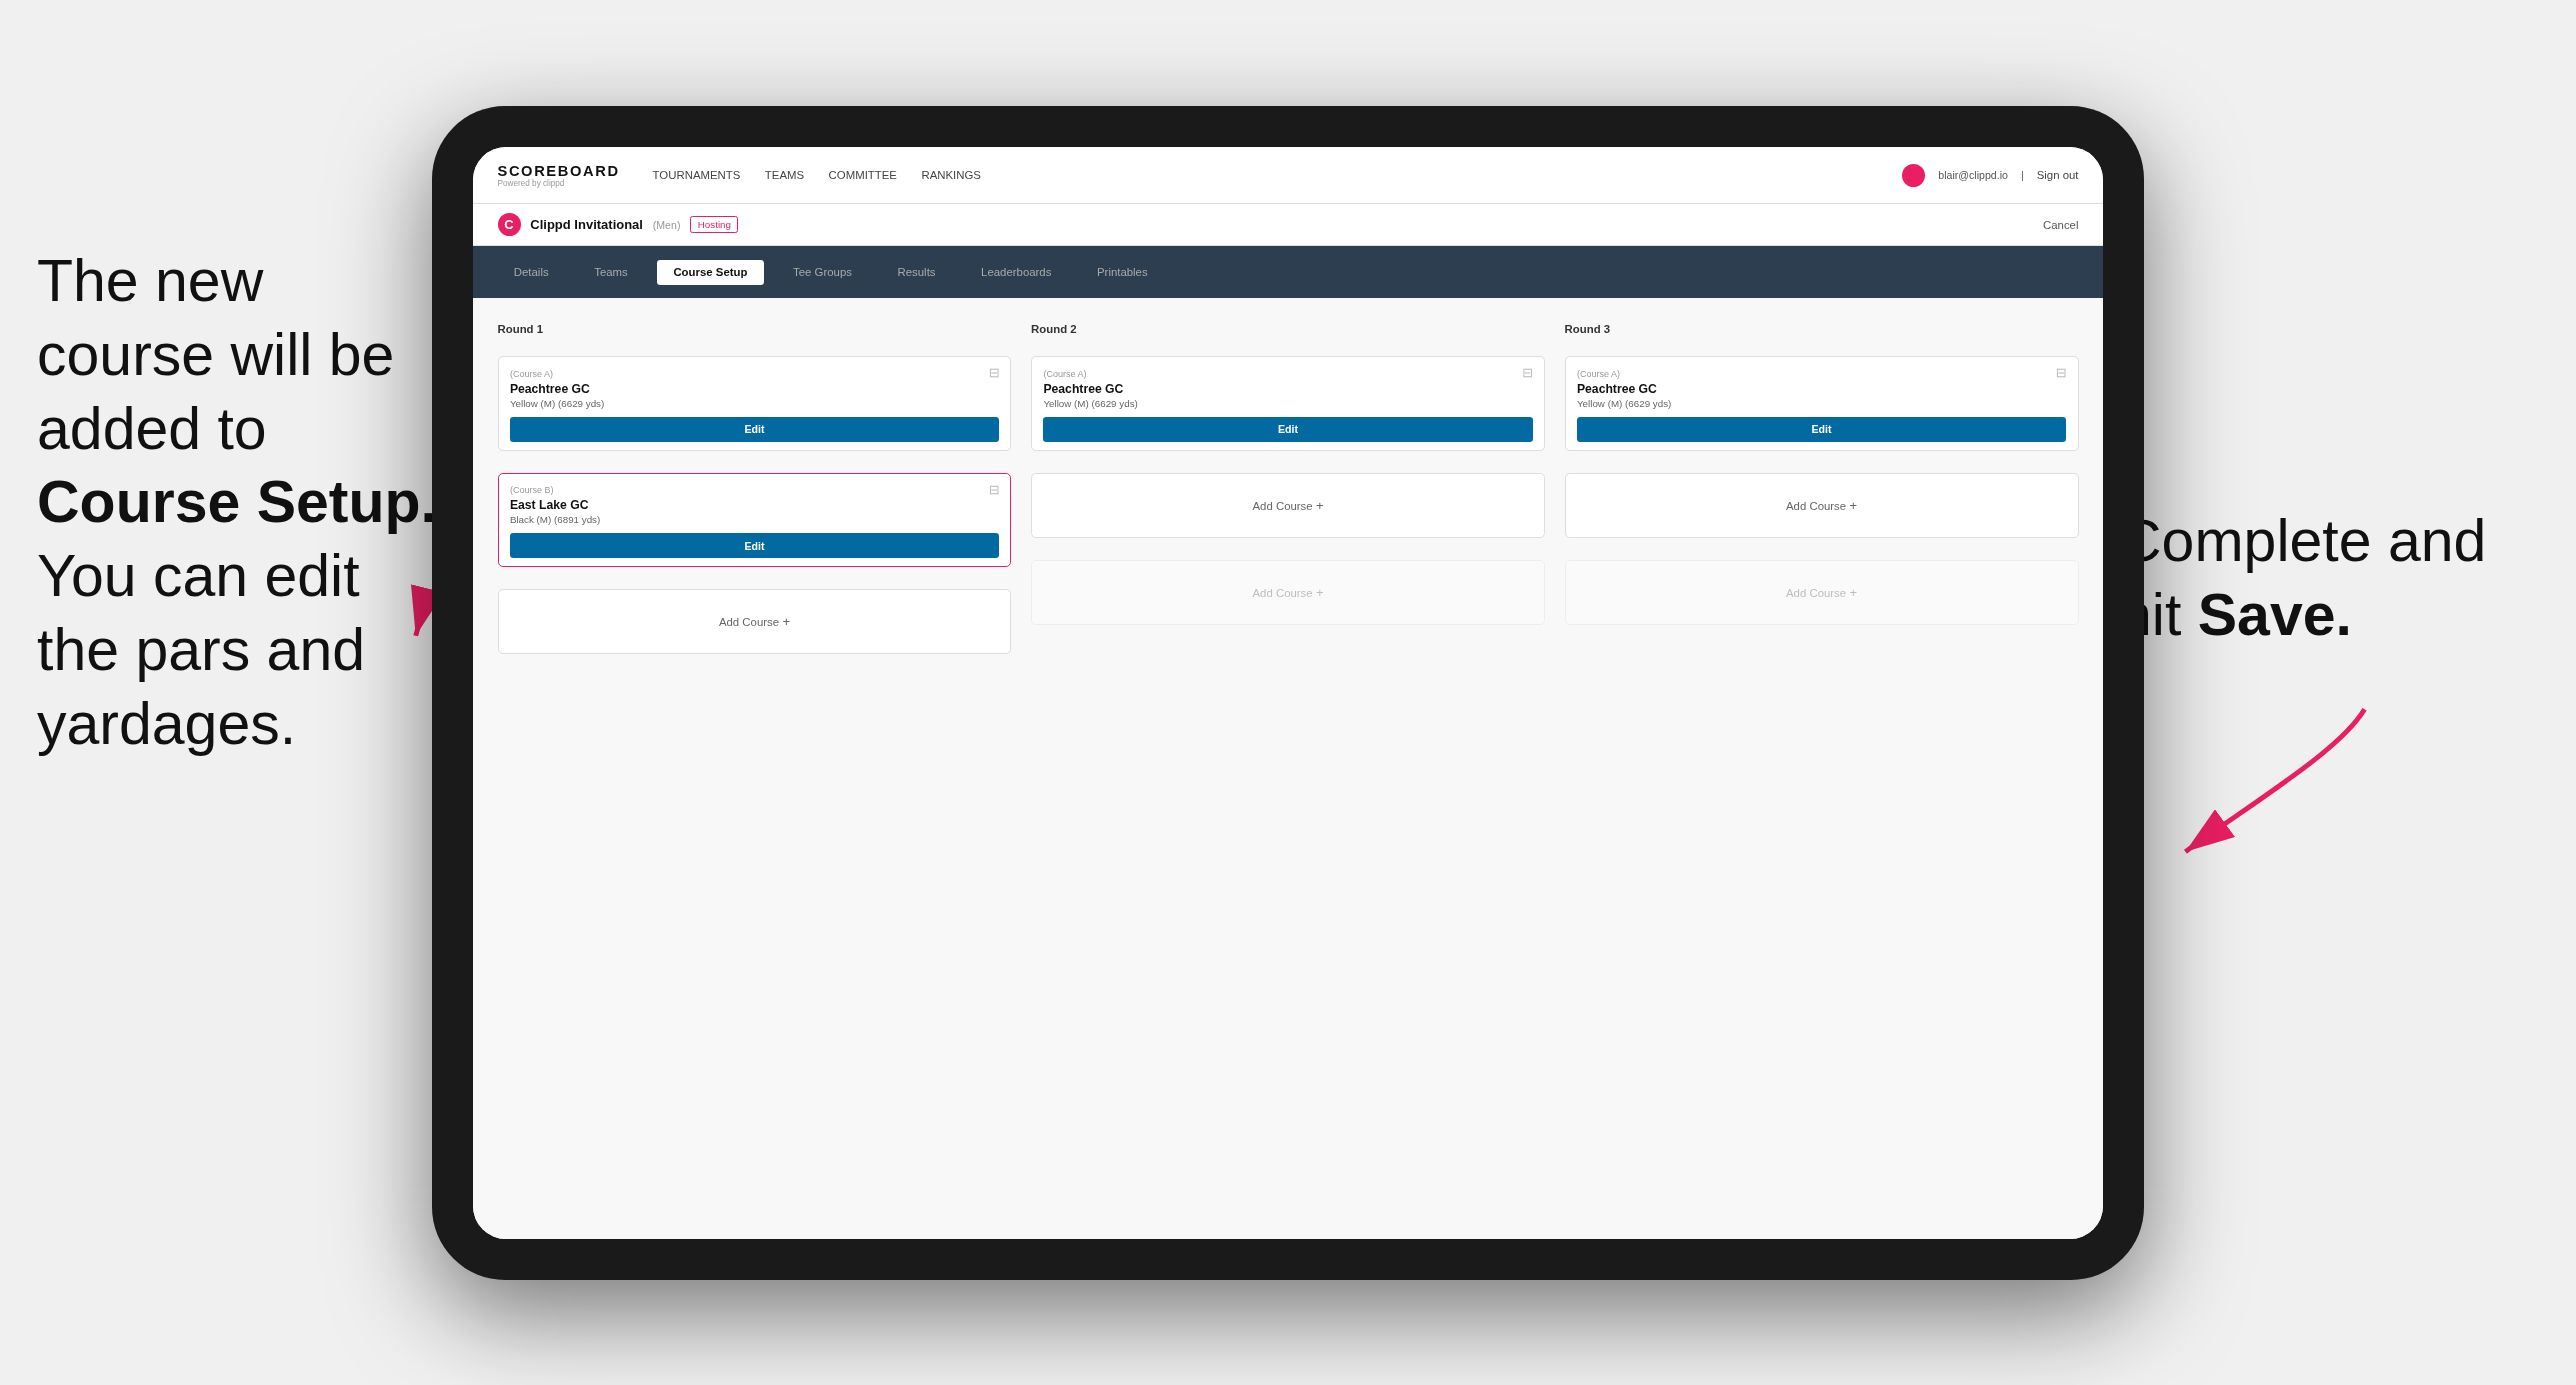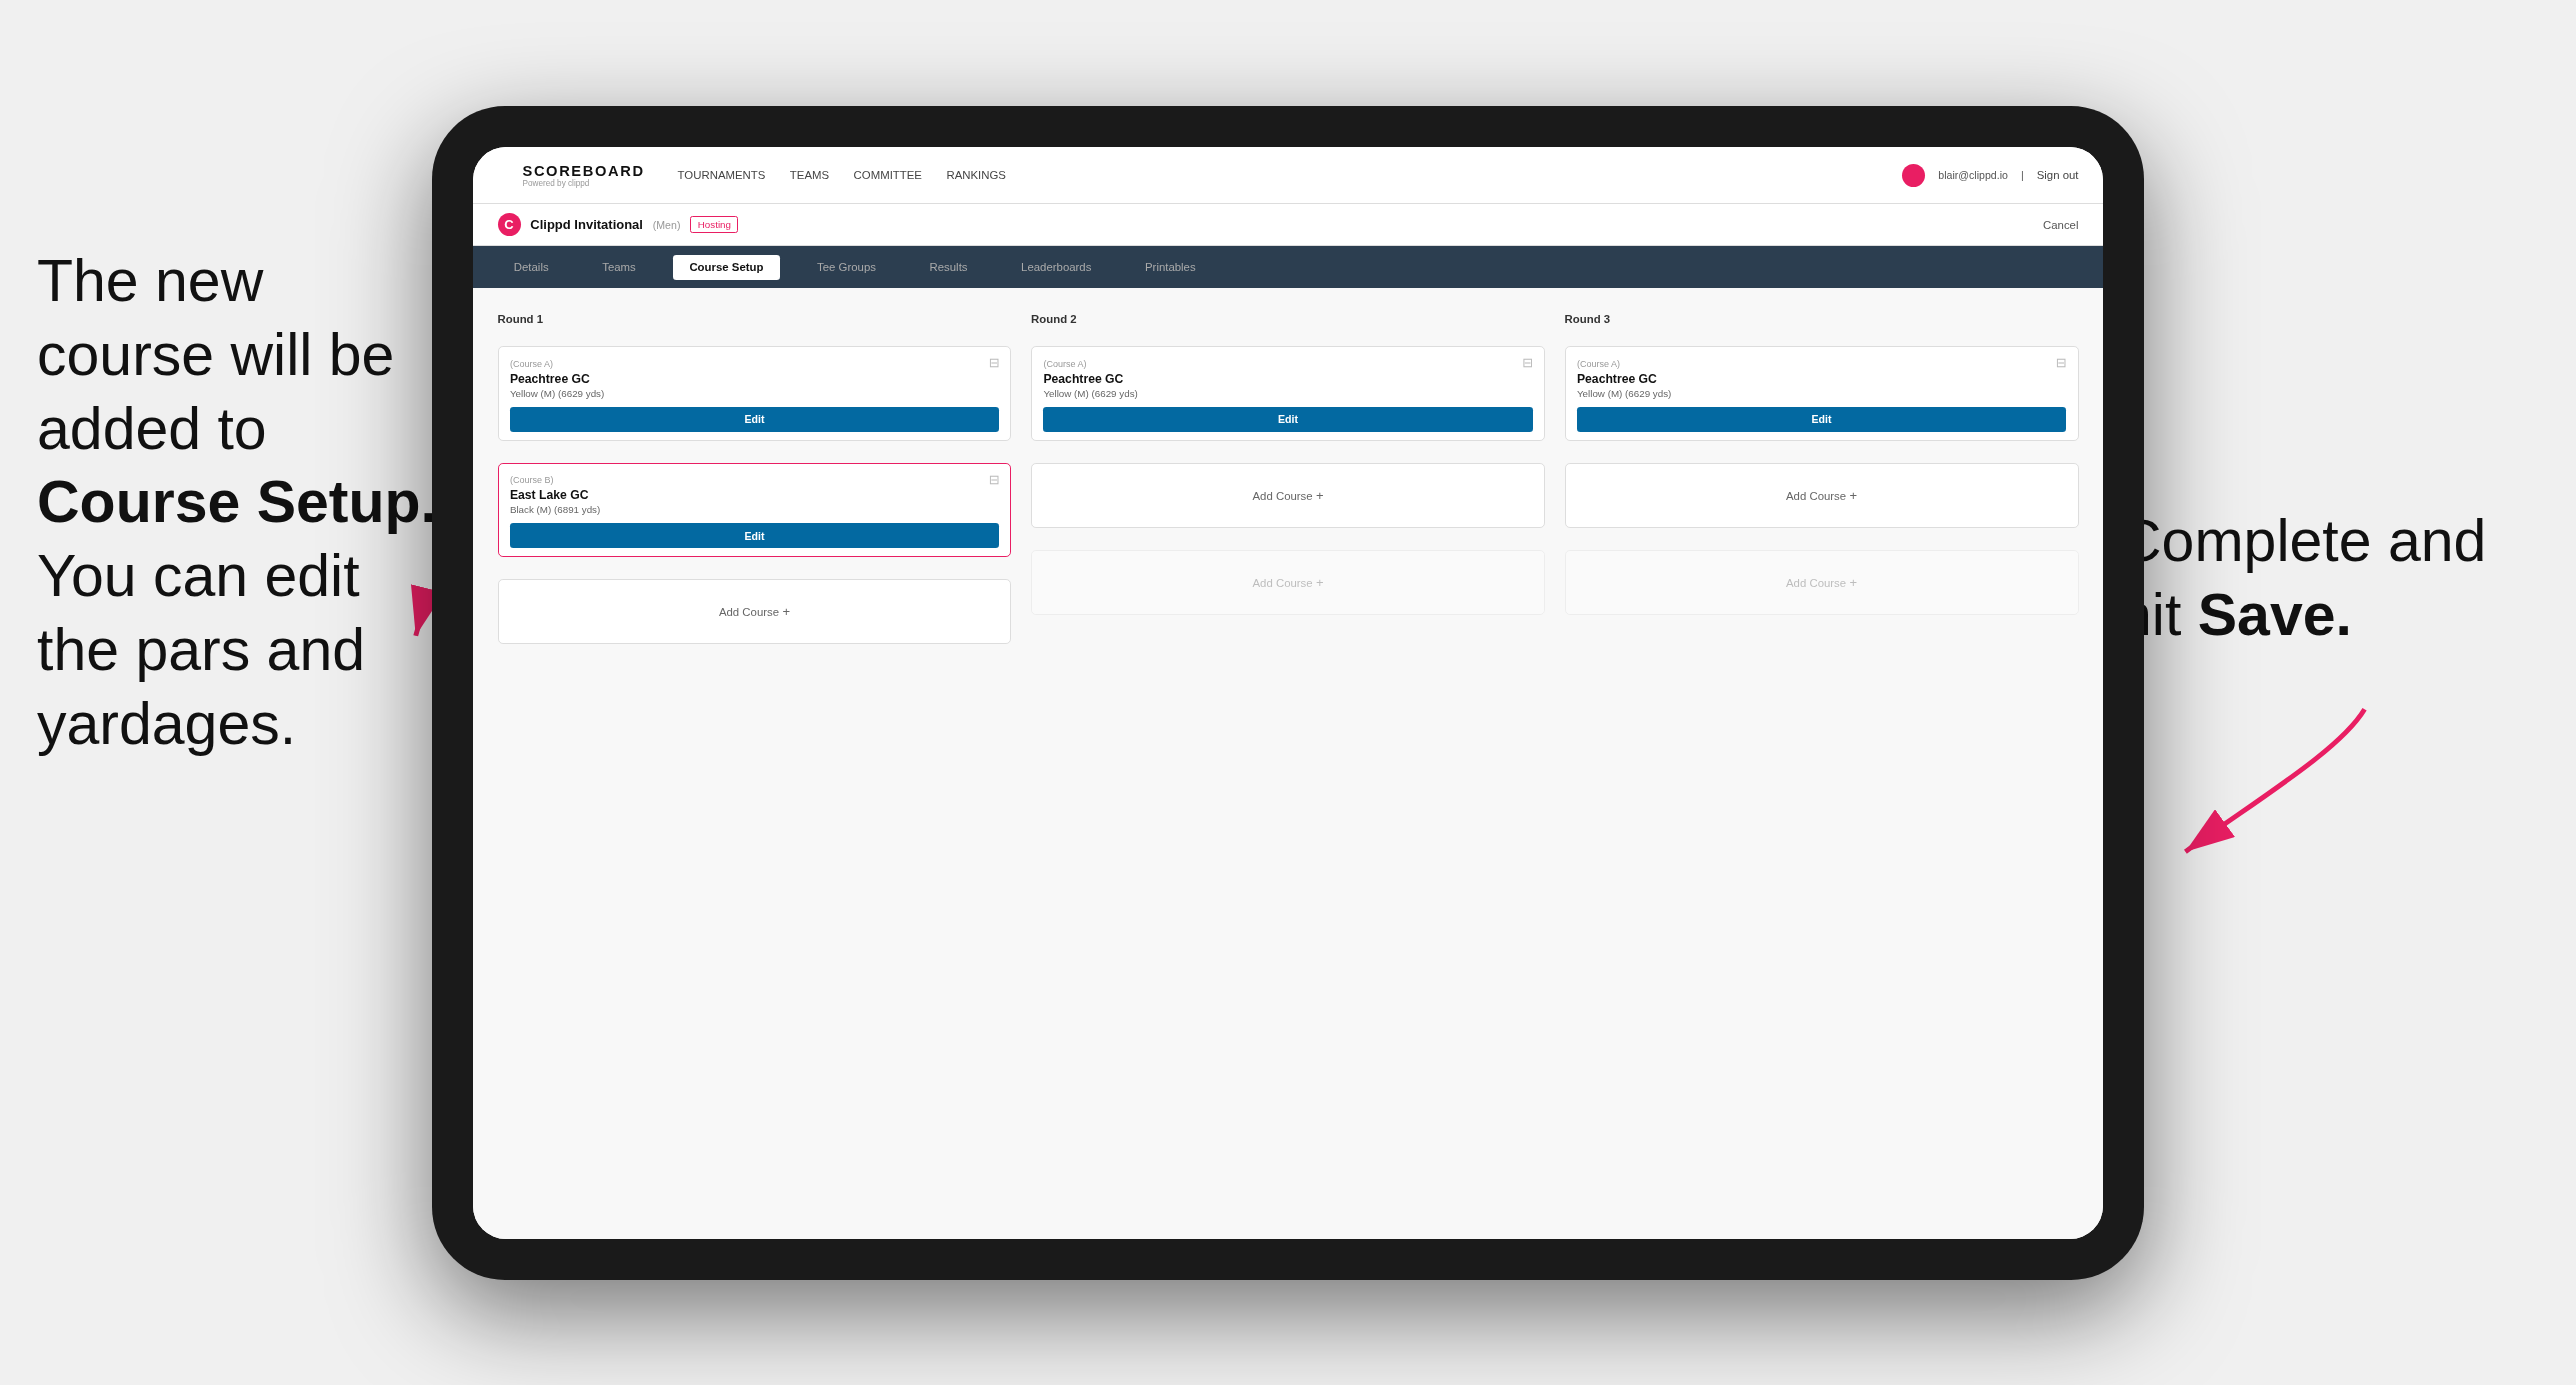--- a/index.html
+++ b/index.html
@@ -94,21 +94,20 @@
 
     .nav-left {
       display: flex;
       align-items: center;
       gap: 33px;
     }
 
     .scoreboard-logo {
       display: flex;
       flex-direction: column;
-      margin-left: 25px;
     }
 
     .scoreboard-title {
       font-size: 14.7px;
       font-weight: 900;
       letter-spacing: 1.6px;
       color: #111;
     }
 
     .powered-by {
@@ -198,25 +197,25 @@
 
     .cancel-btn {
       font-size: 11.4px;
       color: #555;
       cursor: pointer;
     }
 
     
     .tab-bar {
       background: #2c3e50;
-      height: 42px;
+      height: 52px;
       display: flex;
       align-items: center;
       padding: 0 24.5px;
-      gap: 21px;
+      gap: 13px;
       flex-shrink: 0;
     }
 
     .tab-item {
       padding: 6.5px 16.3px;
       font-size: 11.4px;
       color: #aaa;
       cursor: pointer;
       border-radius: 3.3px;
     }

